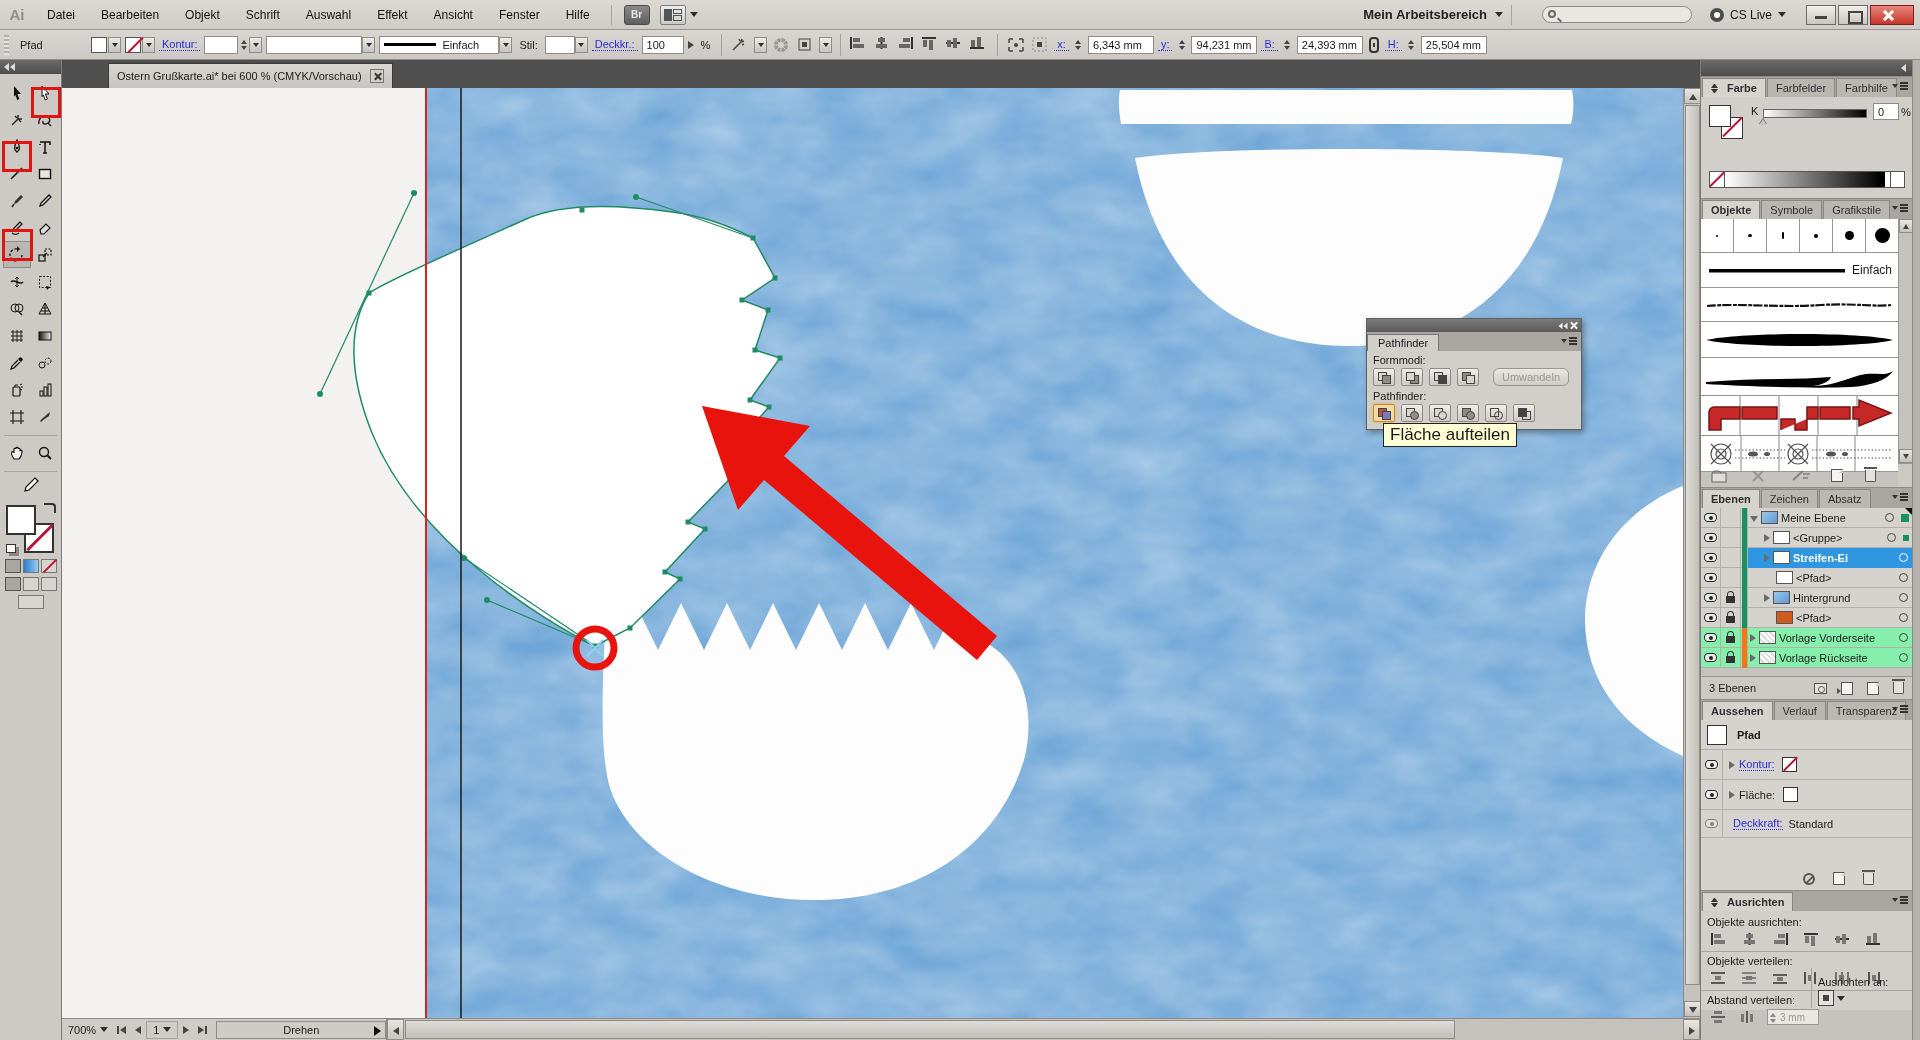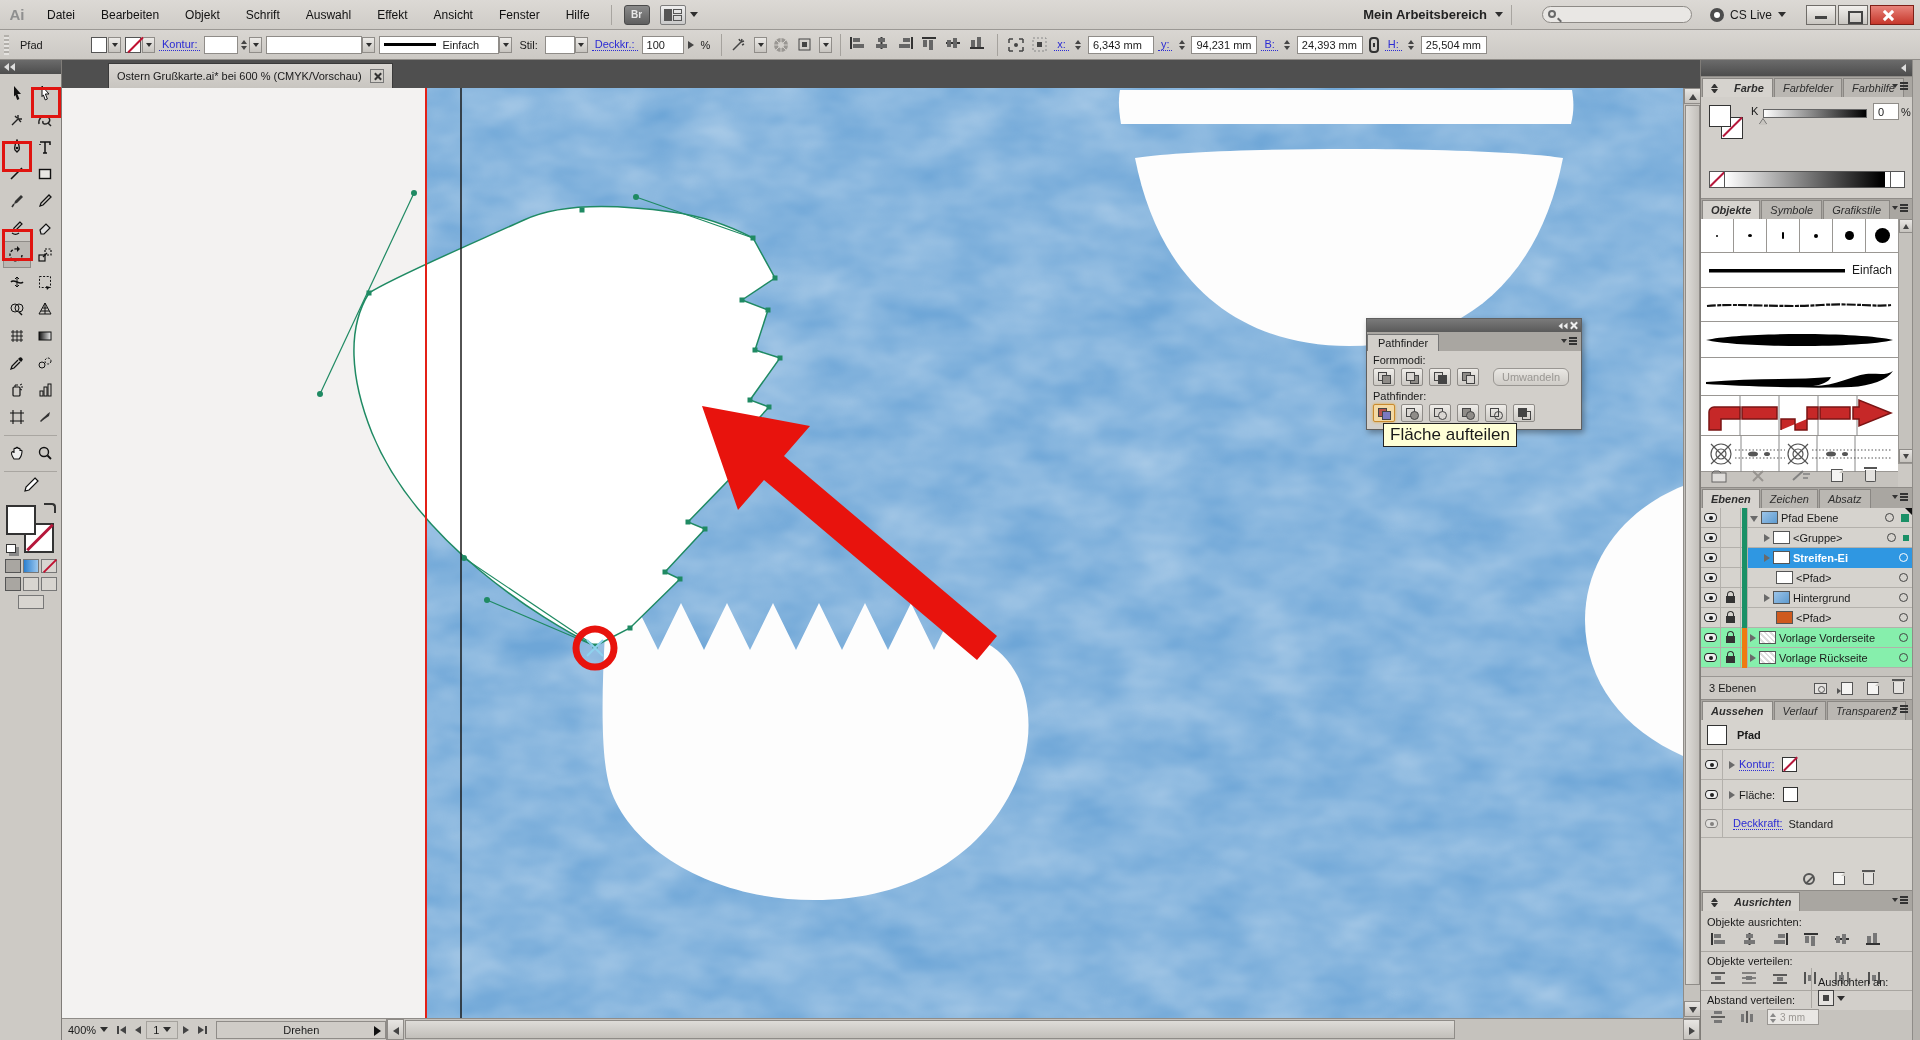--- a/index.html
+++ b/index.html
@@ -116,21 +116,21 @@
   .pf-btn .s2 { position:absolute; left:8px; top:6px; width:9px; height:9px; border:1px solid #444; background:#8f8c88; }
   .pf-btn.hl { background:#f3d9a4; border:1px solid #c98a2e; box-shadow:0 0 3px #e2a93e; }
   #umwandeln { margin-left:8px; width:76px; height:18px; background:linear-gradient(#e9e7e3,#cfccc7); border:1px solid #9a9793; border-radius:6px; color:#9a9793; font-size:11px; text-align:center; line-height:16px; }
   #pf-tooltip { position:absolute; left:16px; top:104px; background:#ffffd6; border:1px solid #222; font-size:17px; padding:1px 6px; white-space:nowrap; z-index:35; }
 
   
   #dock { left:1700px; top:60px; width:212px; height:980px; background:#c6c3be; border-left:1px solid #7f7c78; }
   #dock-head { height:16px; background:linear-gradient(#6b6b6b,#4d4d4d); position:relative; }
   #right-strip { left:1912px; top:60px; width:8px; height:980px; background:#b5b2ad; border-left:1px solid #8f8c88; }
   .ptabs { height:21px; background:#a9a6a1; display:flex; align-items:flex-end; position:relative; border-top:1px solid #8f8c88; }
-  .ptab { height:19px; background:#bab7b2; border:1px solid #8a8783; border-bottom:none; padding:0 8px; font-size:11px; line-height:18px; color:#2e2e2e; margin-left:1px; display:flex; align-items:center; gap:16px;font-style:italic; }
+  .ptab { height:19px; background:#bab7b2; border:1px solid #8a8783; border-bottom:none; padding:0 8px; font-size:11px; line-height:18px; color:#2e2e2e; margin-left:1px; display:flex; align-items:center; gap:9px; }
   .ptab.active { background:#d6d3ce; font-weight:bold; }
   .updn { display:inline-block; width:7px; }
   .updn::before { content:""; display:block; margin:0 auto 1px; border-left:3px solid transparent; border-right:3px solid transparent; border-bottom:4px solid #333; }
   .updn::after { content:""; display:block; margin:0 auto; border-left:3px solid transparent; border-right:3px solid transparent; border-top:4px solid #333; }
   .pbody { background:#d2cfca; position:relative; }
 
   
   #farbe-body { height:101px; }
   #fb-fs { position:absolute; left:8px; top:8px; width:34px; height:34px; }
   #fb-fill { position:absolute; left:0; top:0; width:22px; height:22px; background:#fff; border:1px solid #333; }
@@ -912,21 +912,21 @@
       <div class="lcell c-eye">
           <span class="eye"></span>
         </div>
       <div class="lcell c-lock"></div>
       <div class="lcell c-bar">
           <div class="colorbar" style="background:#1a9066"></div>
         </div>
       <div class="lay-main">
         <span class="exp open"></span>
         <span class="thumb blue"></span>
-        <span class="lay-name">Pfad Ebene</span>
+        <span class="lay-name">Meine Ebene</span>
         <span class="target"></span>
         <span class="selmark"></span>
         <span class="corner-tri"></span>
       </div>
     </div>
     <div class="lay-row">
       <div class="lcell c-eye">
           <span class="eye"></span>
         </div>
       <div class="lcell c-lock"></div>
@@ -1218,21 +1218,21 @@
         <span class="tri-d"></span>
       </div>
     </div>
   </div>
 </div>
 
 <div id="right-strip" class="abs"></div>
 
 <div id="statusbar" class="abs">
   <div class="st-combo">
-    <span>400%</span>
+    <span>700%</span>
     <span class="tri-d"></span>
   </div>
   <div class="st-btn nav-first"></div>
   <div class="st-btn nav-prev"></div>
   <div class="st-combo" style="border:1px solid #a5a29d;height:18px">
     <span>1</span>
     <span class="tri-d"></span>
   </div>
   <div class="st-btn nav-next"></div>
   <div class="st-btn nav-last"></div>

